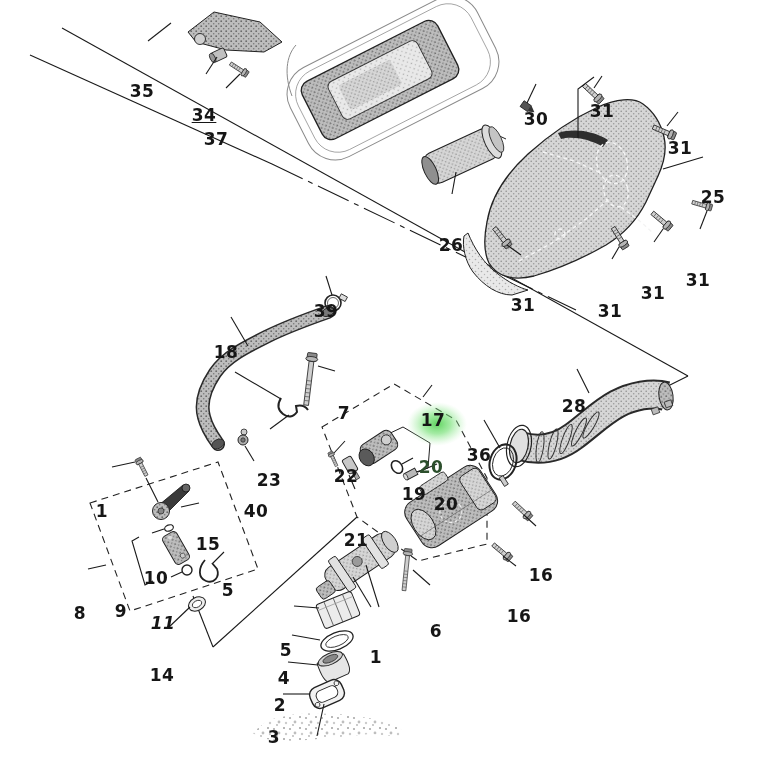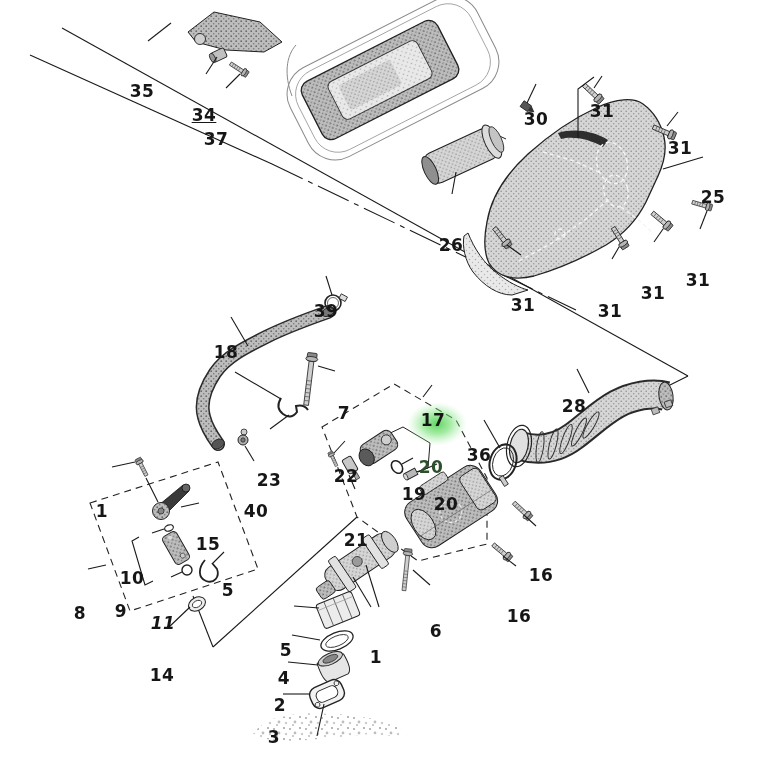--- a/index.html
+++ b/index.html
@@ -320,21 +320,21 @@
       <div class="part-label" style="left: 479px; top: 412px;">36</div>
       <div class="part-label hl" style="left: 431px; top: 424px;">20</div>
       <div class="part-label" style="left: 346px; top: 433px;">22</div>
       <div class="part-label" style="left: 269px; top: 437px;">23</div>
       <div class="part-label" style="left: 414px; top: 451px;">19</div>
       <div class="part-label" style="left: 446px; top: 461px;">20</div>
       <div class="part-label" style="left: 256px; top: 468px;">40</div>
       <div class="part-label" style="left: 102px; top: 468px;">1</div>
       <div class="part-label" style="left: 356px; top: 497px;">21</div>
       <div class="part-label" style="left: 208px; top: 501px;">15</div>
-      <div class="part-label" style="left: 132px; top: 535px;">10</div>
+      <div class="part-label" style="left: 156px; top: 535px;">10</div>
       <div class="part-label" style="left: 228px; top: 547px;">5</div>
       <div class="part-label" style="left: 541px; top: 532px;">16</div>
       <div class="part-label" style="left: 121px; top: 568px;">9</div>
       <div class="part-label" style="left: 80px; top: 570px;">8</div>
       <div class="part-label" style="left: 163px; top: 580px; font-style: italic;">11</div>
       <div class="part-label" style="left: 519px; top: 573px;">16</div>
       <div class="part-label" style="left: 436px; top: 588px;">6</div>
       <div class="part-label" style="left: 286px; top: 607px;">5</div>
       <div class="part-label" style="left: 376px; top: 614px;">1</div>
       <div class="part-label" style="left: 284px; top: 635px;">4</div>

